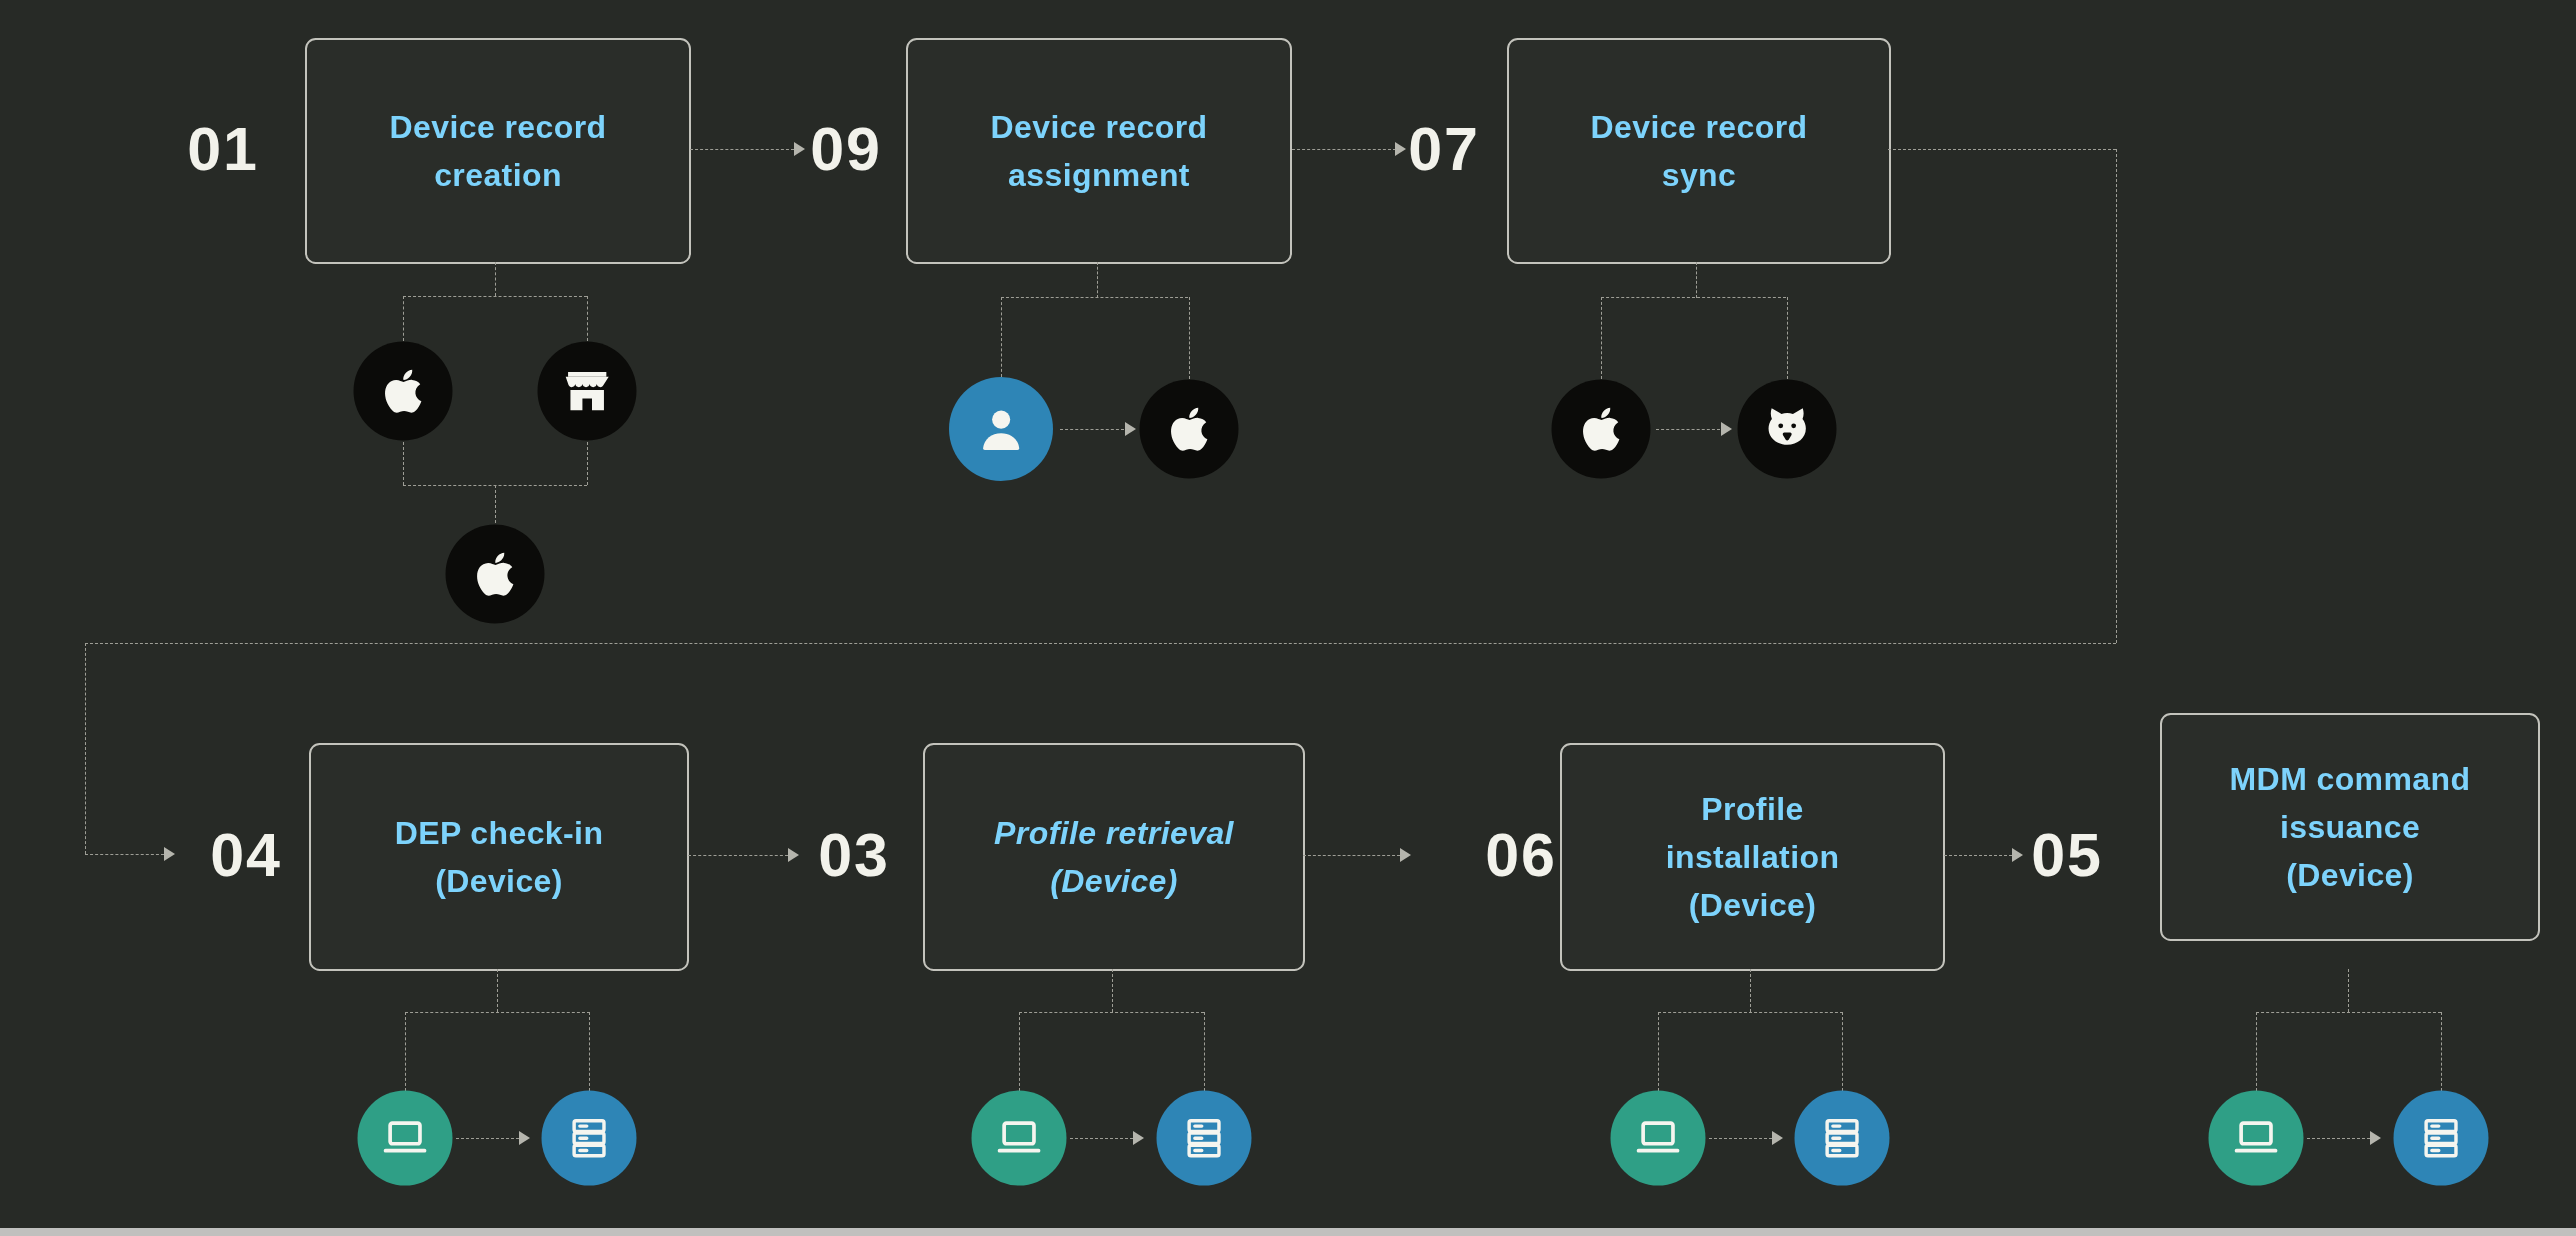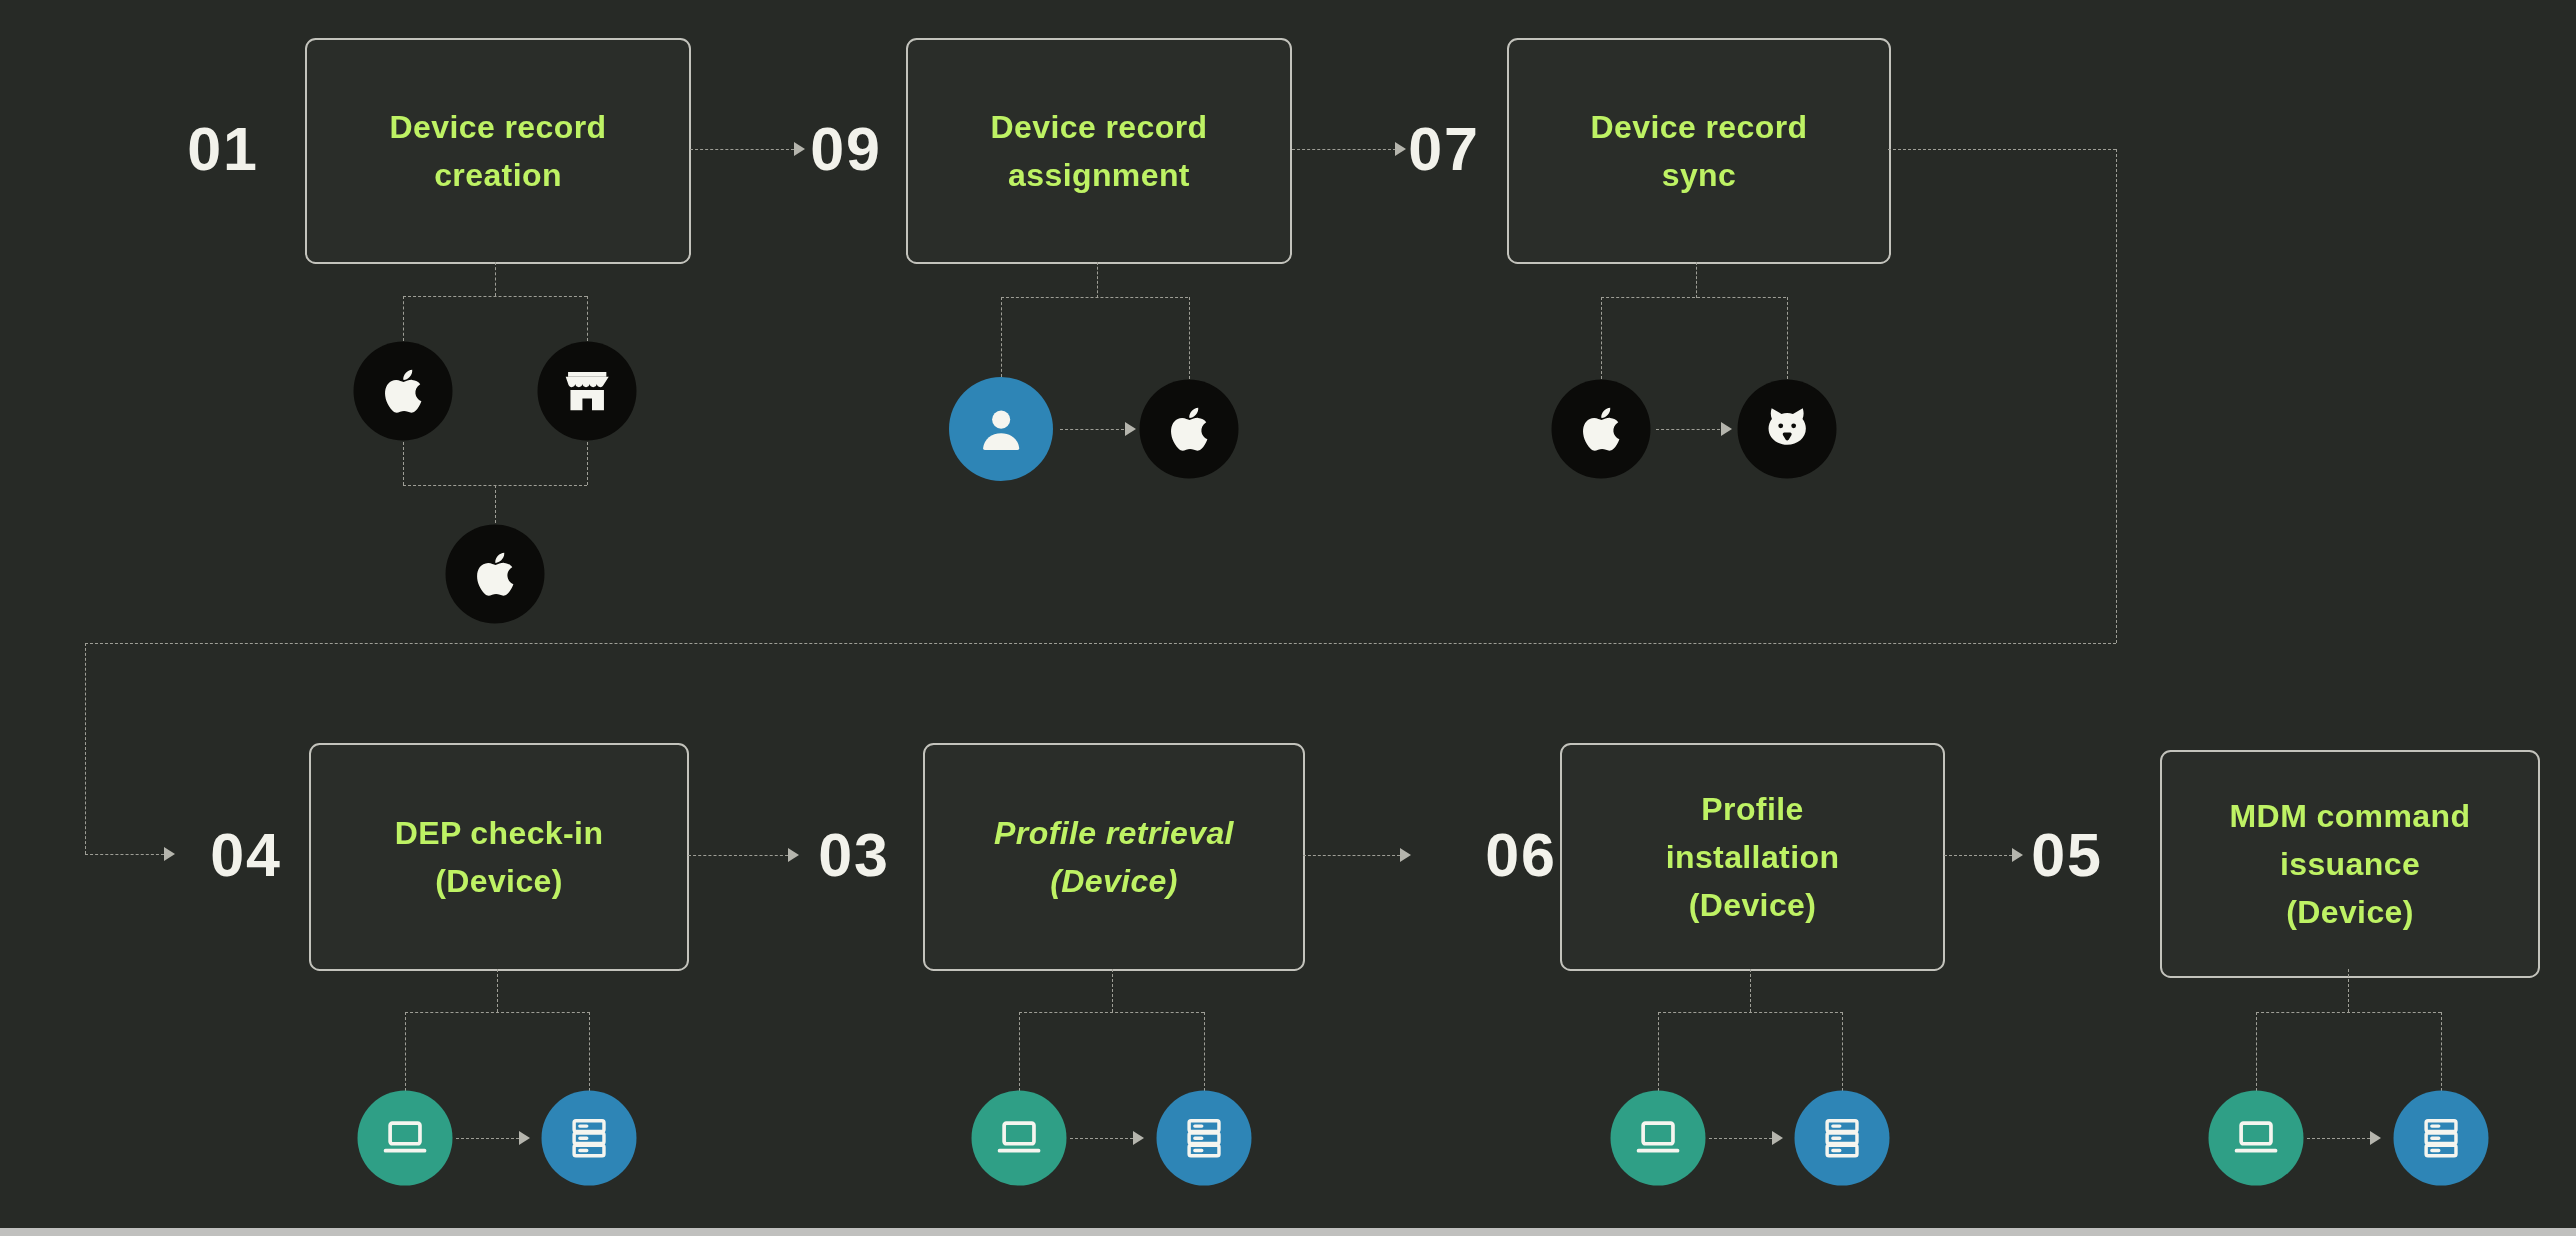--- a/index.html
+++ b/index.html
@@ -1,20 +1,20 @@
 <!DOCTYPE html>
 <html style="font-size:14.3px"><head>
 <meta charset="utf-8">
 <style>
   html,body{margin:0;padding:0;background:#272a26;}
   .stage{position:relative;width:2576px;height:1236px;background:#272a26;
          font-family:"Liberation Sans",sans-serif;overflow:hidden;}
   .box{position:absolute;border:2.7px solid #c3c3bc;border-radius:10.7px;
        background:rgba(255,255,255,0.015);display:flex;align-items:center;justify-content:center;
-       text-align:center;color:#bef264;font-size:32px;font-weight:600;line-height:1.5;
+       text-align:center;color:#7dd3fc;font-size:32px;font-weight:600;line-height:1.5;
        white-space:pre-line;letter-spacing:0.4px;}
   .num{position:absolute;transform:translate(-50%,-50%);color:#f2f2eb;
        font-size:61px;font-weight:700;letter-spacing:1.8px;}
   .hline{position:absolute;border-top:1.8px dashed #9e9e96;}
   .vline{position:absolute;border-left:1.8px dashed #9e9e96;}
   .arr{position:absolute;width:0;height:0;border-top:7.2px solid transparent;
        border-bottom:7.2px solid transparent;border-left:11.6px solid #b5b5ad;
        transform:translate(0,-50%);}
   .circle{position:absolute;border-radius:50%;display:flex;align-items:center;justify-content:center;
           transform:translate(-50%,-50%);}
@@ -158,21 +158,21 @@
     <div class="box" style="left:1560px;top:743px;width:381px;height:224px;">Profile
 installation
 (Device)</div>
   </div>
 
   <div class="hline" style="left:1944px;top:855px;width:68px;"></div>
   <div class="arr" style="left:2012px;top:855px;"></div>
 
   <div>
     <div class="num" style="left:2067px;top:855px;">05</div>
-    <div class="box" style="left:2160px;top:750px;width:376px;height:224px;">MDM command
+    <div class="box" style="left:2160px;top:713px;width:376px;height:224px;">MDM command
 issuance
 (Device)</div>
   </div>
 
   <div>
     <div class="vline" style="left:497px;top:969px;height:43px;"></div>
     <div class="hline" style="left:405px;top:1012px;width:185px;"></div>
     <div class="vline" style="left:405px;top:1012px;height:79px;"></div>
     <div class="vline" style="left:589px;top:1012px;height:79px;"></div>
     <div class="circle c-teal" style="left:405px;top:1138px;width:95px;height:95px;">

